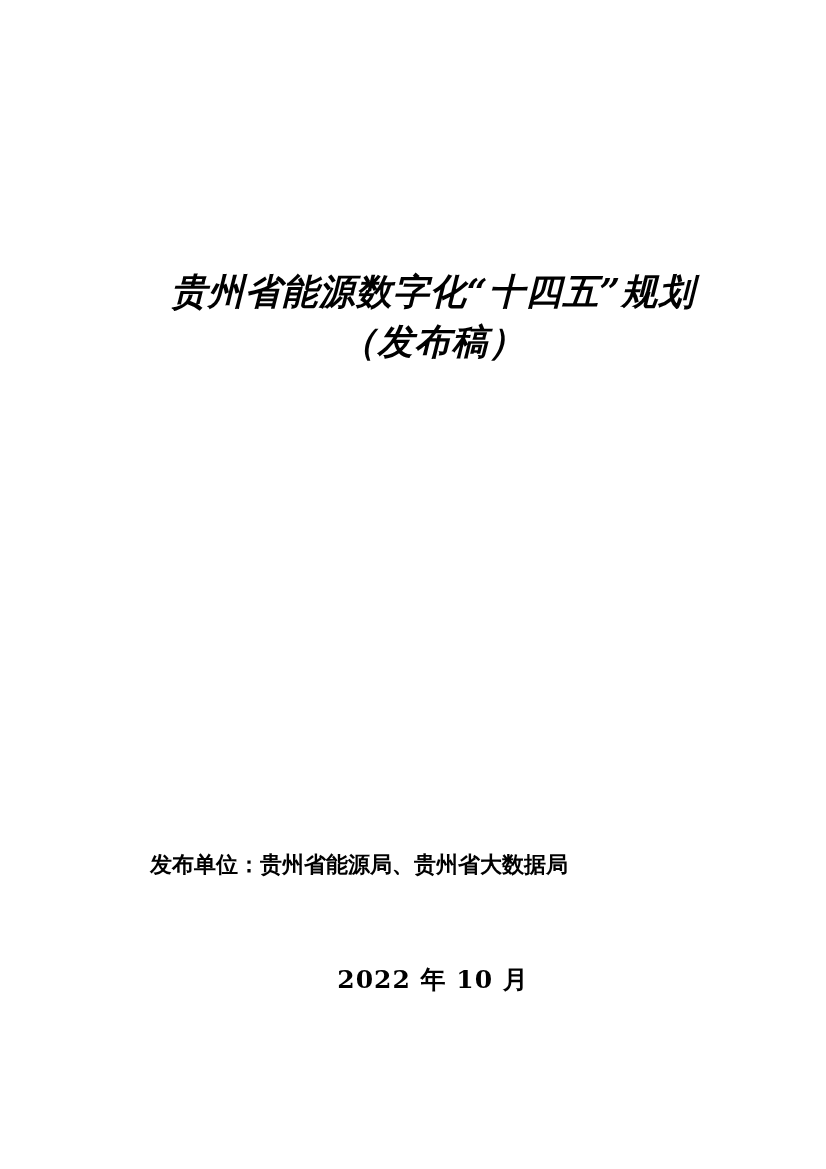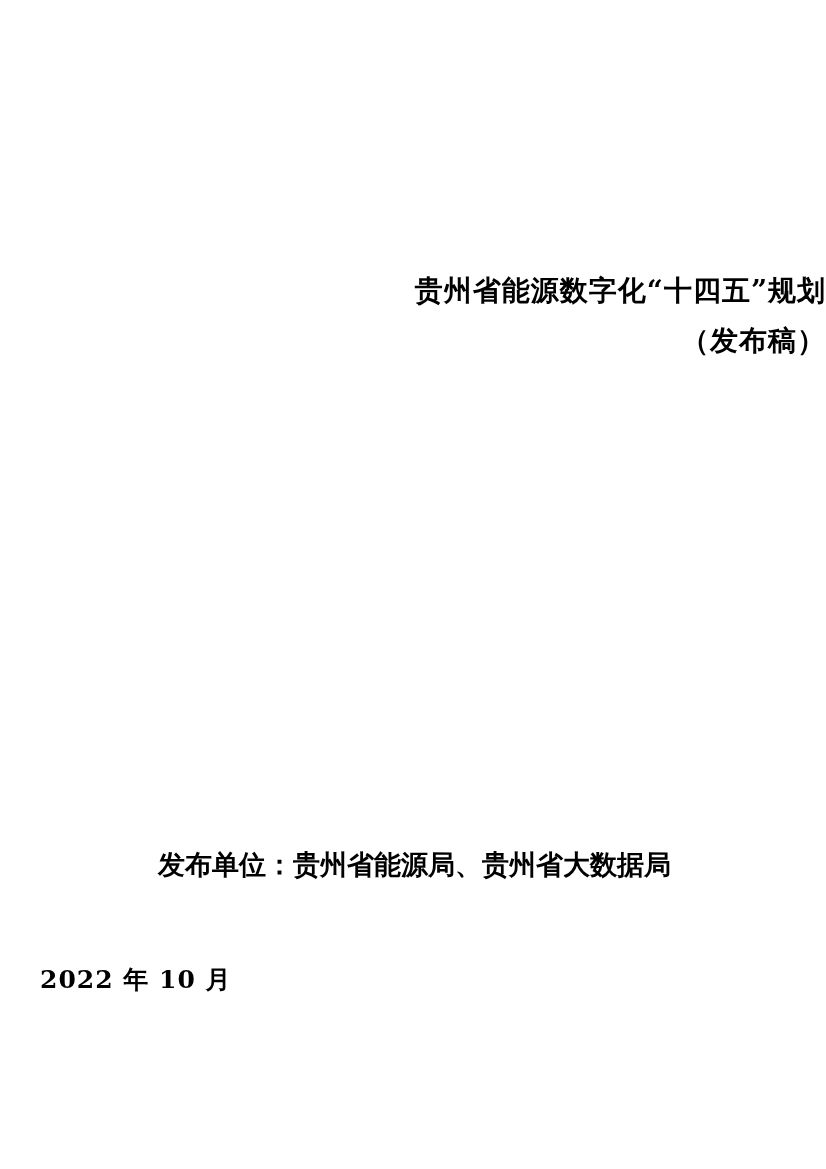--- a/index.html
+++ b/index.html
@@ -15,43 +15,43 @@
     background: #ffffff;
     color: #000000;
     font-family: "DejaVu Serif", "Liberation Serif", serif;
     overflow: hidden;
   }
   .title-block {
     position: absolute;
     top: 266px;
     left: 40px;
     right: 0;
-    text-align: right;
-    font-size: 28px;
+    text-align: center;
+    font-size: 36px;
     font-weight: bold;
     line-height: 50px;
     letter-spacing: 1px;
     white-space: nowrap;
+    font-style: italic;
   }
   .publisher-block {
     position: absolute;
     top: 847px;
     left: 150px;
-    font-size: 27px;
+    font-size: 22px;
     font-weight: bold;
     line-height: 35px;
     white-space: nowrap;
-    margin-left: 8px;
   }
   .date-line {
     position: absolute;
     top: 963px;
     left: 40px;
     right: 0;
-    text-align: left;
+    text-align: center;
     font-size: 25px;
     font-weight: bold;
     letter-spacing: 1px;
     white-space: nowrap;
   }
 </style>
 </head>
 <body>
 
 <div class="page">

